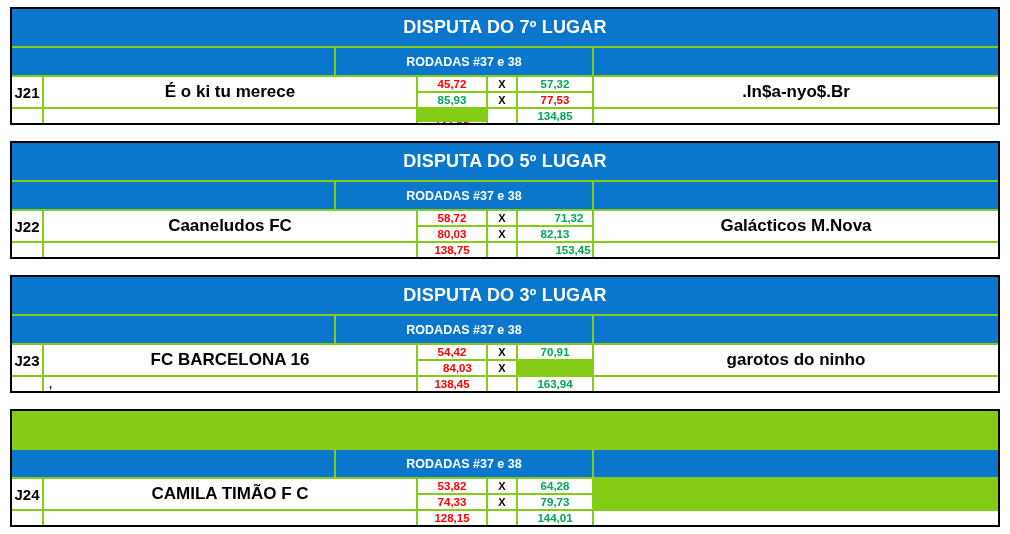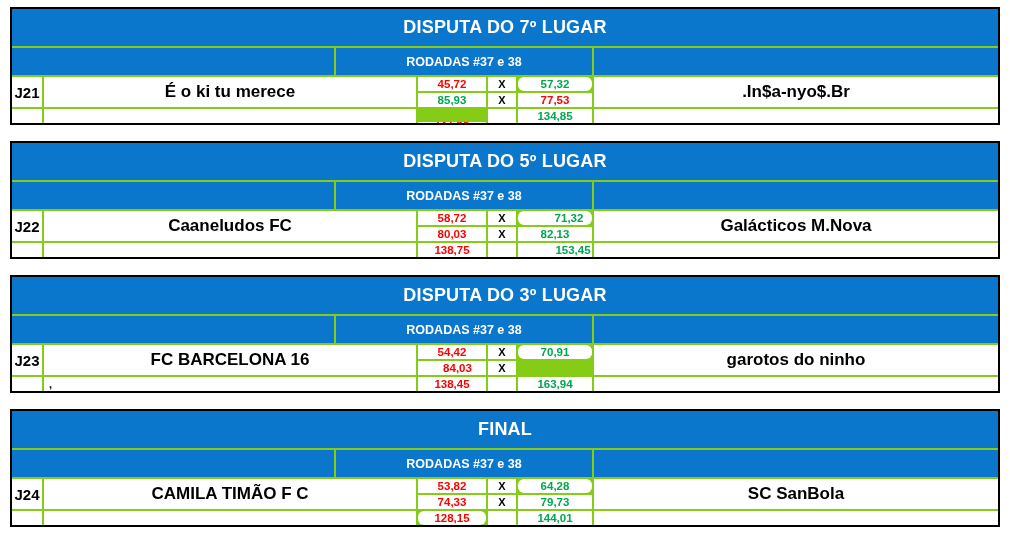--- a/index.html
+++ b/index.html
@@ -31,21 +31,21 @@
   .blue{background:var(--blue,#0a77cc);color:#fff;}
   .title{grid-area:1/1/2/8;font-size:18px;letter-spacing:.2px;}
   .sub-left{grid-area:2/1/3/3;}
   .subtitle{grid-area:2/3/3/7;font-size:12.5px;}
   .sub-right{grid-area:2/7/3/8;}
   .jcell{grid-area:3/1/5/2;font-size:15px;}
   .team1{grid-area:3/2/5/4;font-size:17px;}
   .team2{grid-area:3/7/5/8;font-size:17px;}
   .s11{grid-area:3/4/4/5;}
   .x1{grid-area:3/5/4/6;}
-  .s12{grid-area:3/6/4/7;border-radius:6px;}
+  .s12{grid-area:3/6/4/7;}
   .s21{grid-area:4/4/5/5;}
   .x2{grid-area:4/5/5/6;}
   .s22{grid-area:4/6/5/7;}
   .tj{grid-area:5/1/6/2;}
   .note{grid-area:5/2/6/4;justify-content:flex-start;padding-left:5px;font-size:11px;}
   .tot1{grid-area:5/4/6/5;}
   .tx{grid-area:5/5/6/6;}
   .tot2{grid-area:5/6/6/7;}
   .tteam{grid-area:5/7/6/8;}
   .score{font-size:11.5px;}
@@ -116,34 +116,32 @@
     <div class="cell score s22" style="color: rgb(0, 166, 80); margin-top: 36px;">93,03</div>
     <div class="cell tj"></div>
     <div class="cell note">,</div>
     <div class="cell score tot1" style="color: rgb(255, 0, 0);">138,45</div>
     <div class="cell tx"></div>
     <div class="cell score tot2" style="color: rgb(0, 166, 80);">163,94</div>
     <div class="cell tteam"></div>
   </div>
 
   <div class="block">
-    <div class="cell blue title">FINAL</div>
     <div class="cell blue sub-left"></div>
     <div class="cell blue subtitle">RODADAS #37 e 38</div>
     <div class="cell blue sub-right"></div>
     <div class="cell jcell">J24</div>
     <div class="cell team1">CAMILA TIMÃO F C</div>
     <div class="cell score s11" style="color: rgb(255, 0, 0);">53,82</div>
     <div class="cell xcell x1">X</div>
     <div class="cell score s12" style="color: rgb(0, 166, 80);">64,28</div>
-    <div class="cell team2">SC SanBola</div>
     <div class="cell score s21" style="color: rgb(255, 0, 0);">74,33</div>
     <div class="cell xcell x2">X</div>
     <div class="cell score s22" style="color: rgb(0, 166, 80);">79,73</div>
     <div class="cell tj"></div>
     <div class="cell note"></div>
-    <div class="cell score tot1" style="color: rgb(255, 0, 0); border-radius: 6px;">128,15</div>
+    <div class="cell score tot1" style="color: rgb(255, 0, 0);">128,15</div>
     <div class="cell tx"></div>
     <div class="cell score tot2" style="color: rgb(0, 166, 80);">144,01</div>
     <div class="cell tteam"></div>
   </div>
 
 </div>
 
 </body></html>

